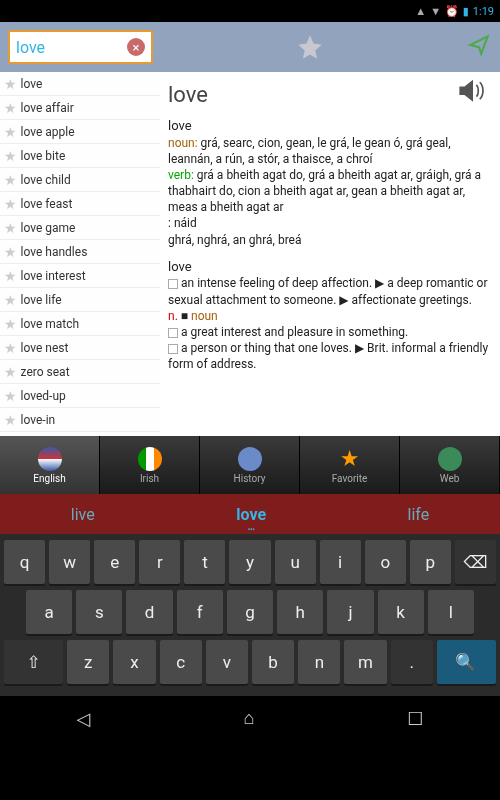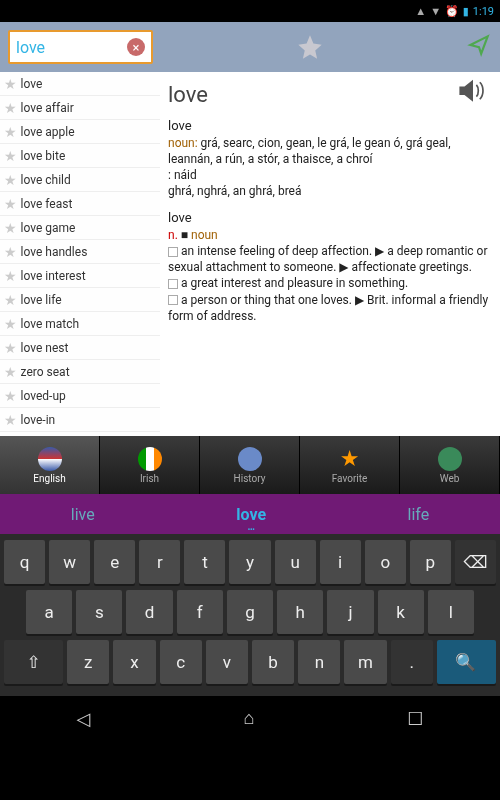--- a/index.html
+++ b/index.html
@@ -24,21 +24,21 @@
 .detail .tr{color:#c00;font-size:13px;font-weight:bold}
 .detail .pos{color:#a16207;font-size:12px}
 .detail .vb{color:#0a0;font-size:12px}
 .detail p{font-size:12px;color:#222;line-height:1.35}
 .detail .sep{margin-top:10px}
 .detail .chk{display:inline-block;width:10px;height:10px;border:1px solid #aaa;margin-right:3px;vertical-align:middle}
 .tabbar{height:58px;background:linear-gradient(#3a3a3a,#1a1a1a);display:flex}
 .tab{flex:1;display:flex;flex-direction:column;align-items:center;justify-content:center;color:#aaa;font-size:10px;gap:2px;border-right:1px solid #000}
 .tab.active{background:linear-gradient(#555,#333);color:#fff}
 .tab .ico{width:24px;height:24px;border-radius:50%;display:flex;align-items:center;justify-content:center;font-size:16px}
-.suggest{height:40px;background:#701a75;display:flex;align-items:center;justify-content:space-around;color:#6ab;font-size:16px}
+.suggest{height:40px;background:#7f1d1d;display:flex;align-items:center;justify-content:space-around;color:#6ab;font-size:16px}
 .suggest .mid{color:#33b5e5;font-weight:bold;position:relative}
 .suggest .mid::after{content:"…";position:absolute;top:16px;left:50%;transform:translateX(-50%);font-size:10px}
 .kbd{background:#2b2b2b;padding:6px 4px}
 .kbdrow{display:flex;gap:4px;margin-bottom:6px;justify-content:center}
 .key{background:#4a4a4a;color:#eee;height:44px;flex:1;display:flex;align-items:center;justify-content:center;font-size:17px;border-radius:2px;box-shadow:0 2px 0 #1a1a1a}
 .key.wide{flex:1.4}
 .key.dark{background:#333}
 .key.blue{background:#1a5a7a}
 .navbar{height:44px;background:#000;display:flex;justify-content:space-around;align-items:center;color:#ccc;font-size:18px}
 </style>
@@ -136,25 +136,26 @@
   <div class="detail">
     <div class="speaker">
       <svg viewBox="0 0 40 30">
           <path fill="#555" d="M4 10h6l10-8v26l-10-8H4z"></path>
           <path fill="none" stroke="#555" stroke-width="2" d="M24 8c3 3 3 11 0 14M28 5c5 5 5 15 0 20"></path>
         </svg>
     </div>
     <h1>love</h1>
     <p class="w1">love</p>
     <p><span class="pos">noun:</span> <span>grá, searc, cion, gean, le grá, le gean ó, grá geal, leannán, a rún, a stór, a thaisce, a chroí</span></p>
+    <p><span class="vb">verb:</span> <span>grá a bheith agat do, grá a bheith agat ar, gráigh, grá a thabhairt do, cion a bheith agat ar, gean a bheith agat ar, meas a bheith agat ar</span></p>
     <p>: náid</p>
     <p>ghrá, nghrá, an ghrá, breá</p>
     <p class="sep w1">love</p>
+    <p><span class="chk"></span><span>an intense feeling of deep affection. ▶ a deep romantic or sexual attachment to someone. ▶ affectionate greetings.</span></p>
     <p><span style="color:#c00">n.</span> ■ <span class="pos">noun</span></p>
-    <p><span class="chk"></span><span>an intense feeling of deep affection. ▶ a deep romantic or sexual attachment to someone. ▶ affectionate greetings.</span></p>
     <p><span class="chk"></span><span>a great interest and pleasure in something.</span></p>
     <p><span class="chk"></span><span>a person or thing that one loves. ▶ Brit. informal a friendly form of address.</span></p>
   </div>
 </div>
 
 <div class="tabbar" id="tabbar">
     <div class="tab active">
       <div class="ico">
         <div style="width:24px;height:24px;border-radius:50%;background:linear-gradient(#3a5aa8,#c33 50%,#fff 50%,#3a5aa8)"></div>
       </div>

